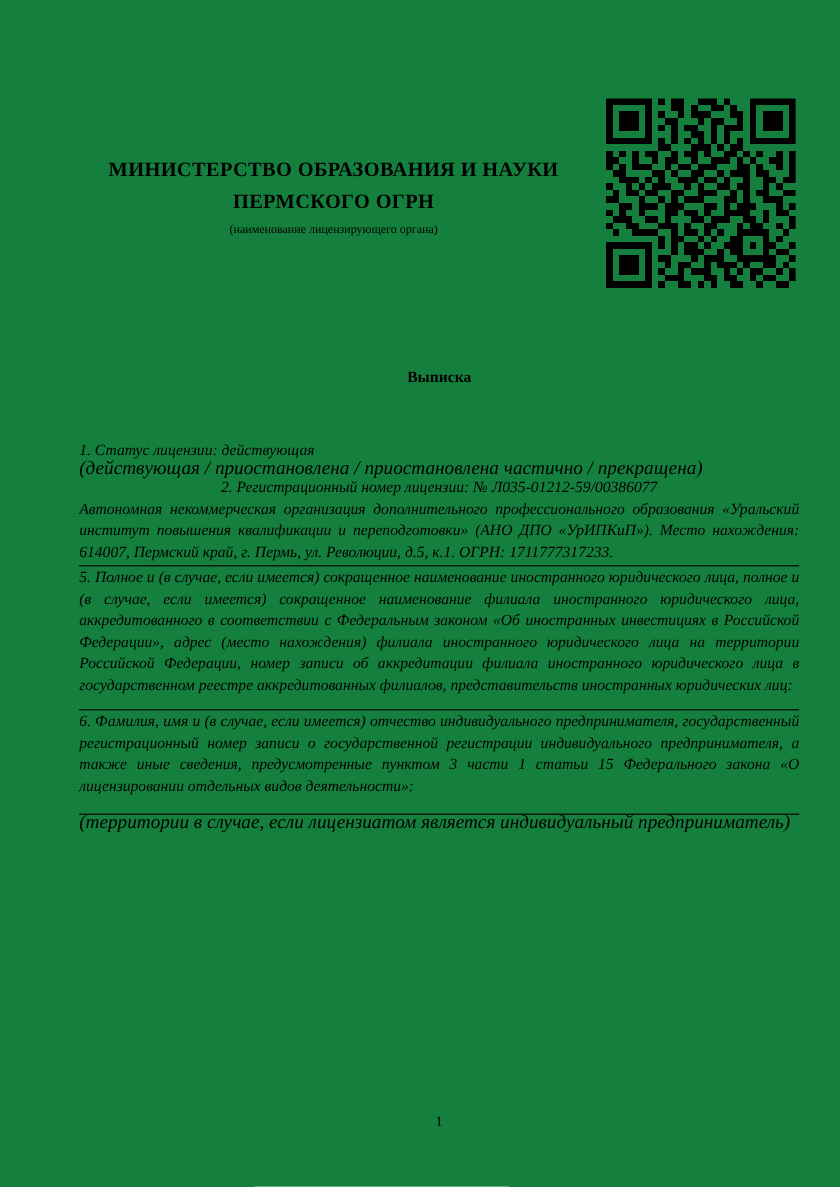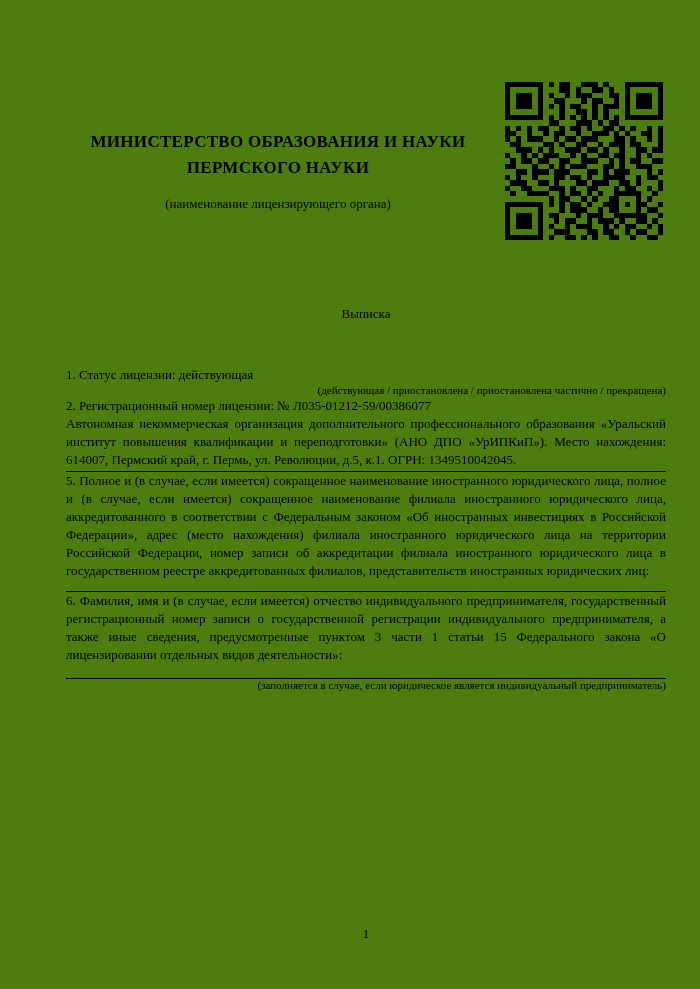--- a/index.html
+++ b/index.html
@@ -1,58 +1,58 @@
 <!DOCTYPE html>
 <html><head>
 <meta charset="utf-8">
 <style>
   html, body { margin:0; padding:0; background:#ffffff; }
   .page {
-    position:relative; width:700px; height:989px; background:#4d7c0f;
+    position:relative; width:700px; height:989px; background:#15803d;
     font-family:"Liberation Serif", serif; color:#000; overflow:hidden;
   }
   .header {
     position:absolute; left:66px; top:129px; width:424px; text-align:center;
   }
   .header .h1 {
     font-weight:bold; font-size:17px; line-height:26px; letter-spacing:0.3px;
   }
-  .header .hcap { font-size:13px; line-height:12px; margin-top:17px; }
+  .header .hcap { font-size:10px; line-height:12px; margin-top:5px; }
   .qr { position:absolute; left:505px; top:82px; width:158px; height:158px; }
   .qr svg { display:block; width:158px; height:158px; fill:#000; shape-rendering:crispEdges; }
   .title {
     position:absolute; left:66px; top:304px; width:600px; text-align:center;
-    font-size:13px; line-height:19px;
+    font-size:13px; line-height:19px;font-weight:bold;
   }
   .main {
     position:absolute; left:66px; top:366px; width:600px;
-    font-size:13px; line-height:18px;
+    font-size:13px; line-height:18px;font-style:italic;
   }
   .main p { margin:0; }
   .just { text-align:justify; }
-  .note { font-size:11px; line-height:13px; text-align:right; margin-top:2px; }
+  .note { font-size:16px; line-height:13px; text-align:left; margin-top:2px; }
   .rule { border-top:1.6px solid #000; height:0; }
   .mt2  { margin-top:2px; }
   .mt11 { margin-top:11px; }
   .mt14 { margin-top:14px; }
   .mt15 { margin-top:15px; }
-  .mt17 { margin-top:17px; }
+  .mt17 { margin-top:17px;text-align:center; }
   .pageno {
     position:absolute; left:66px; top:927px; width:600px; text-align:center;
     font-size:12px;
   }
 </style>
 </head>
 <body>
 
 <div class="page">
 
   <div class="header">
     <div class="h1">МИНИСТЕРСТВО ОБРАЗОВАНИЯ И НАУКИ</div>
-    <div class="h1">ПЕРМСКОГО НАУКИ</div>
+    <div class="h1">ПЕРМСКОГО ОГРН</div>
     <div class="hcap">(наименование лицензирующего органа)</div>
   </div>
 
   <div class="qr">
     <svg id="qr-svg" viewBox="0 0 29 29" xmlns="http://www.w3.org/2000/svg">
         <rect x="0" y="0" width="1" height="1"></rect>
         <rect x="1" y="0" width="1" height="1"></rect>
         <rect x="2" y="0" width="1" height="1"></rect>
         <rect x="3" y="0" width="1" height="1"></rect>
         <rect x="4" y="0" width="1" height="1"></rect>
@@ -494,27 +494,27 @@
     <div>Выписка</div>
   </div>
 
   <div class="main">
     <p class="line">1. Статус лицензии: действующая</p>
     <p class="note">(действующая / приостановлена / приостановлена частично / прекращена)</p>
 
     <p class="line mt17">2. Регистрационный номер лицензии: № Л035-01212-59/00386077</p>
 
 
-    <p class="just">Автономная некоммерческая организация дополнительного профессионального образования «Уральский институт повышения квалификации и переподготовки» (АНО ДПО «УрИПКиП»). Место нахождения: 614007, Пермский край, г. Пермь, ул. Революции, д.5, к.1. ОГРН: 1349510042045.</p>
+    <p class="just">Автономная некоммерческая организация дополнительного профессионального образования «Уральский институт повышения квалификации и переподготовки» (АНО ДПО «УрИПКиП»). Место нахождения: 614007, Пермский край, г. Пермь, ул. Революции, д.5, к.1. ОГРН: 1711777317233.</p>
     <div class="rule mt2"></div>
 
     <p class="just mt14">5. Полное и (в случае, если имеется) сокращенное наименование иностранного юридического лица, полное и (в случае, если имеется) сокращенное наименование филиала иностранного юридического лица, аккредитованного в соответствии с Федеральным законом «Об иностранных инвестициях в Российской Федерации», адрес (место нахождения) филиала иностранного юридического лица на территории Российской Федерации, номер записи об аккредитации филиала иностранного юридического лица в государственном реестре аккредитованных филиалов, представительств иностранных юридических лиц:</p>
     <div class="rule mt11"></div>
 
     <p class="just mt14">6. Фамилия, имя и (в случае, если имеется) отчество индивидуального предпринимателя, государственный регистрационный номер записи о государственной регистрации индивидуального предпринимателя, а также иные сведения, предусмотренные пунктом 3 части 1 статьи 15 Федерального закона «О лицензировании отдельных видов деятельности»:</p>
     <div class="rule mt14"></div>
-    <p class="note">(заполняется в случае, если юридическое является индивидуальный предприниматель)</p>
+    <p class="note">(территории в случае, если лицензиатом является индивидуальный предприниматель)</p>
 
   </div>
 
   <div class="pageno">1</div>
 
 </div>
 
 </body></html>

